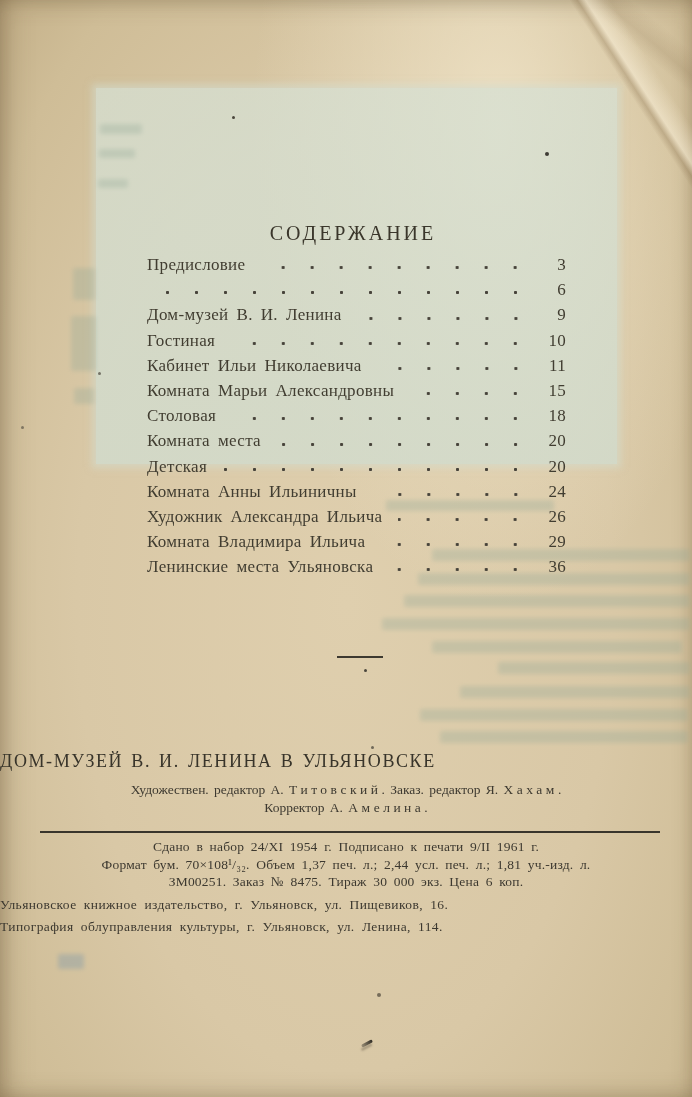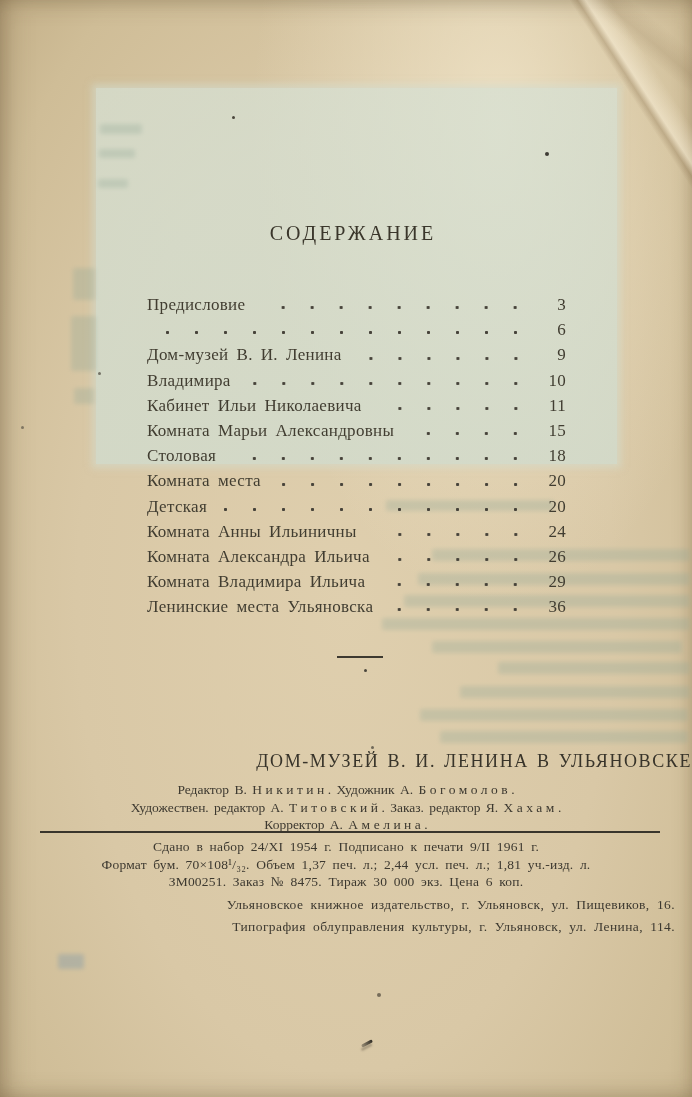--- a/index.html
+++ b/index.html
@@ -31,60 +31,60 @@
     background:
       linear-gradient(57deg, rgba(0,0,0,0) 55%, rgba(130,105,70,0.30) 58%, rgba(248,238,215,0.55) 61%, rgba(0,0,0,0) 70%),
       linear-gradient(40deg, rgba(0,0,0,0) 70%, rgba(130,105,70,0.18) 76%, rgba(0,0,0,0) 84%);
   }
   .toc-title {
     position: absolute; left: 7px; top: 223px; width: 692px;
     margin: 0; text-align: center; font-weight: normal;
     font-size: 20px; line-height: 21px; letter-spacing: 3px; color: #3a362b;
   }
   .toc {
-    position: absolute; left: 147px; top: 252px; width: 419px; margin-top: 40px;
+    position: absolute; left: 147px; top: 252px; width: 419px;
   }
   .toc-row {
     display: flex; align-items: baseline;
     height: 25.2px; line-height: 25.2px;
     font-size: 17px; color: #413d31; letter-spacing: 0.3px; word-spacing: 3.5px;
   }
   .toc-t { white-space: nowrap; }
   .toc-leader {
     flex: 1 1 auto; align-self: stretch; margin: 0 8px 0 16px; min-width: 20px;
     background-image: radial-gradient(circle, #47433a 1.3px, rgba(0,0,0,0) 1.9px);
     background-size: 29px 5px; background-repeat: repeat-x;
     background-position: right 2px bottom 7px;
   }
   .toc-n { width: 26px; text-align: right; white-space: nowrap; }
   .short-rule {
     position: absolute; left: 337px; top: 656px; width: 46px; height: 2px;
     background: #3d3930;
   }
   .book-title {
-    position: absolute; left: 0; top: 752px; width: 692px; text-align: right;
+    position: absolute; left: 0; top: 752px; width: 692px; text-align: left;
     font-size: 18px; line-height: 19px; letter-spacing: 1.6px; color: #38342a;
     word-spacing: 2px;
   }
   .credits {
     position: absolute; left: 0; top: 781px; width: 692px; text-align: center;
     font-size: 13.5px; line-height: 17.5px; color: #3d3930; word-spacing: 2px;
   }
   .credits .sp { letter-spacing: 3.5px; }
   .long-rule {
     position: absolute; left: 40px; top: 831px; width: 620px; height: 2px;
     background: #39352c;
   }
   .imprint {
     position: absolute; left: 0; top: 838px; width: 692px; text-align: center;
     font-size: 13.5px; line-height: 17.7px; color: #3d3930; word-spacing: 3px;
     letter-spacing: 0.2px;
   }
   .publisher {
-    position: absolute; left: 0; top: 894px; width: 675px; text-align: right;
+    position: absolute; left: 0; top: 894px; width: 675px; text-align: left;
     font-size: 13.5px; line-height: 21.5px; color: #3d3930; word-spacing: 3.5px;
     letter-spacing: 0.4px;
   }
   
   .speck { position: absolute; border-radius: 50%; background: #4a463c; }
   .ink-stroke {
     position: absolute; left: 361px; top: 1042px; width: 12px; height: 3px;
     background: linear-gradient(90deg, rgba(40,37,30,0.35), #2e2b24);
     border-radius: 2px; transform: rotate(-28deg);
     box-shadow: -2px 3px 2px rgba(80,72,58,0.35);
@@ -141,21 +141,21 @@
       <div class="toc-row">
         <span class="toc-leader"></span>
         <span class="toc-n">6</span>
       </div>
       <div class="toc-row">
         <span class="toc-t">Дом-музей В. И. Ленина</span>
         <span class="toc-leader"></span>
         <span class="toc-n">9</span>
       </div>
       <div class="toc-row">
-        <span class="toc-t">Владимира</span>
+        <span class="toc-t">Гостиная</span>
         <span class="toc-leader"></span>
         <span class="toc-n">10</span>
       </div>
       <div class="toc-row">
         <span class="toc-t">Кабинет Ильи Николаевича</span>
         <span class="toc-leader"></span>
         <span class="toc-n">11</span>
       </div>
       <div class="toc-row">
         <span class="toc-t">Комната Марьи Александровны</span>
@@ -176,42 +176,41 @@
         <span class="toc-t">Детская</span>
         <span class="toc-leader"></span>
         <span class="toc-n">20</span>
       </div>
       <div class="toc-row">
         <span class="toc-t">Комната Анны Ильиничны</span>
         <span class="toc-leader"></span>
         <span class="toc-n">24</span>
       </div>
       <div class="toc-row">
-        <span class="toc-t">Комната Александра Ильича</span>
+        <span class="toc-t">Художник Александра Ильича</span>
         <span class="toc-leader"></span>
         <span class="toc-n">26</span>
       </div>
       <div class="toc-row">
         <span class="toc-t">Комната Владимира Ильича</span>
         <span class="toc-leader"></span>
         <span class="toc-n">29</span>
       </div>
       <div class="toc-row">
         <span class="toc-t">Ленинские места Ульяновска</span>
         <span class="toc-leader"></span>
         <span class="toc-n">36</span>
       </div>
     </div>
 
   <div class="short-rule"></div>
 
   <div class="book-title">ДОМ-МУЗЕЙ В. И. ЛЕНИНА В УЛЬЯНОВСКЕ</div>
 
   <div class="credits">
-      <div class="credit-line"><span>Редактор В. </span><span class="sp">Никитин</span><span>. Художник А. </span><span class="sp">Богомолов</span><span>.</span></div>
       <div class="credit-line"><span>Художествен. редактор А. </span><span class="sp">Титовский</span><span>. Заказ. редактор Я. </span><span class="sp">Хахам</span><span>.</span></div>
       <div class="credit-line"><span>Корректор А. </span><span class="sp">Амелина</span><span>.</span></div>
     </div>
 
   <div class="long-rule"></div>
 
   <div class="imprint">
       <div class="imprint-line">Сдано в набор 24/XI 1954 г. Подписано к печати 9/II 1961 г.</div>
       <div class="imprint-line">Формат бум. 70×108¹/₃₂. Объем 1,37 печ. л.; 2,44 усл. печ. л.; 1,81 уч.-изд. л.</div>
       <div class="imprint-line">ЗМ00251. Заказ № 8475. Тираж 30 000 экз. Цена 6 коп.</div>

